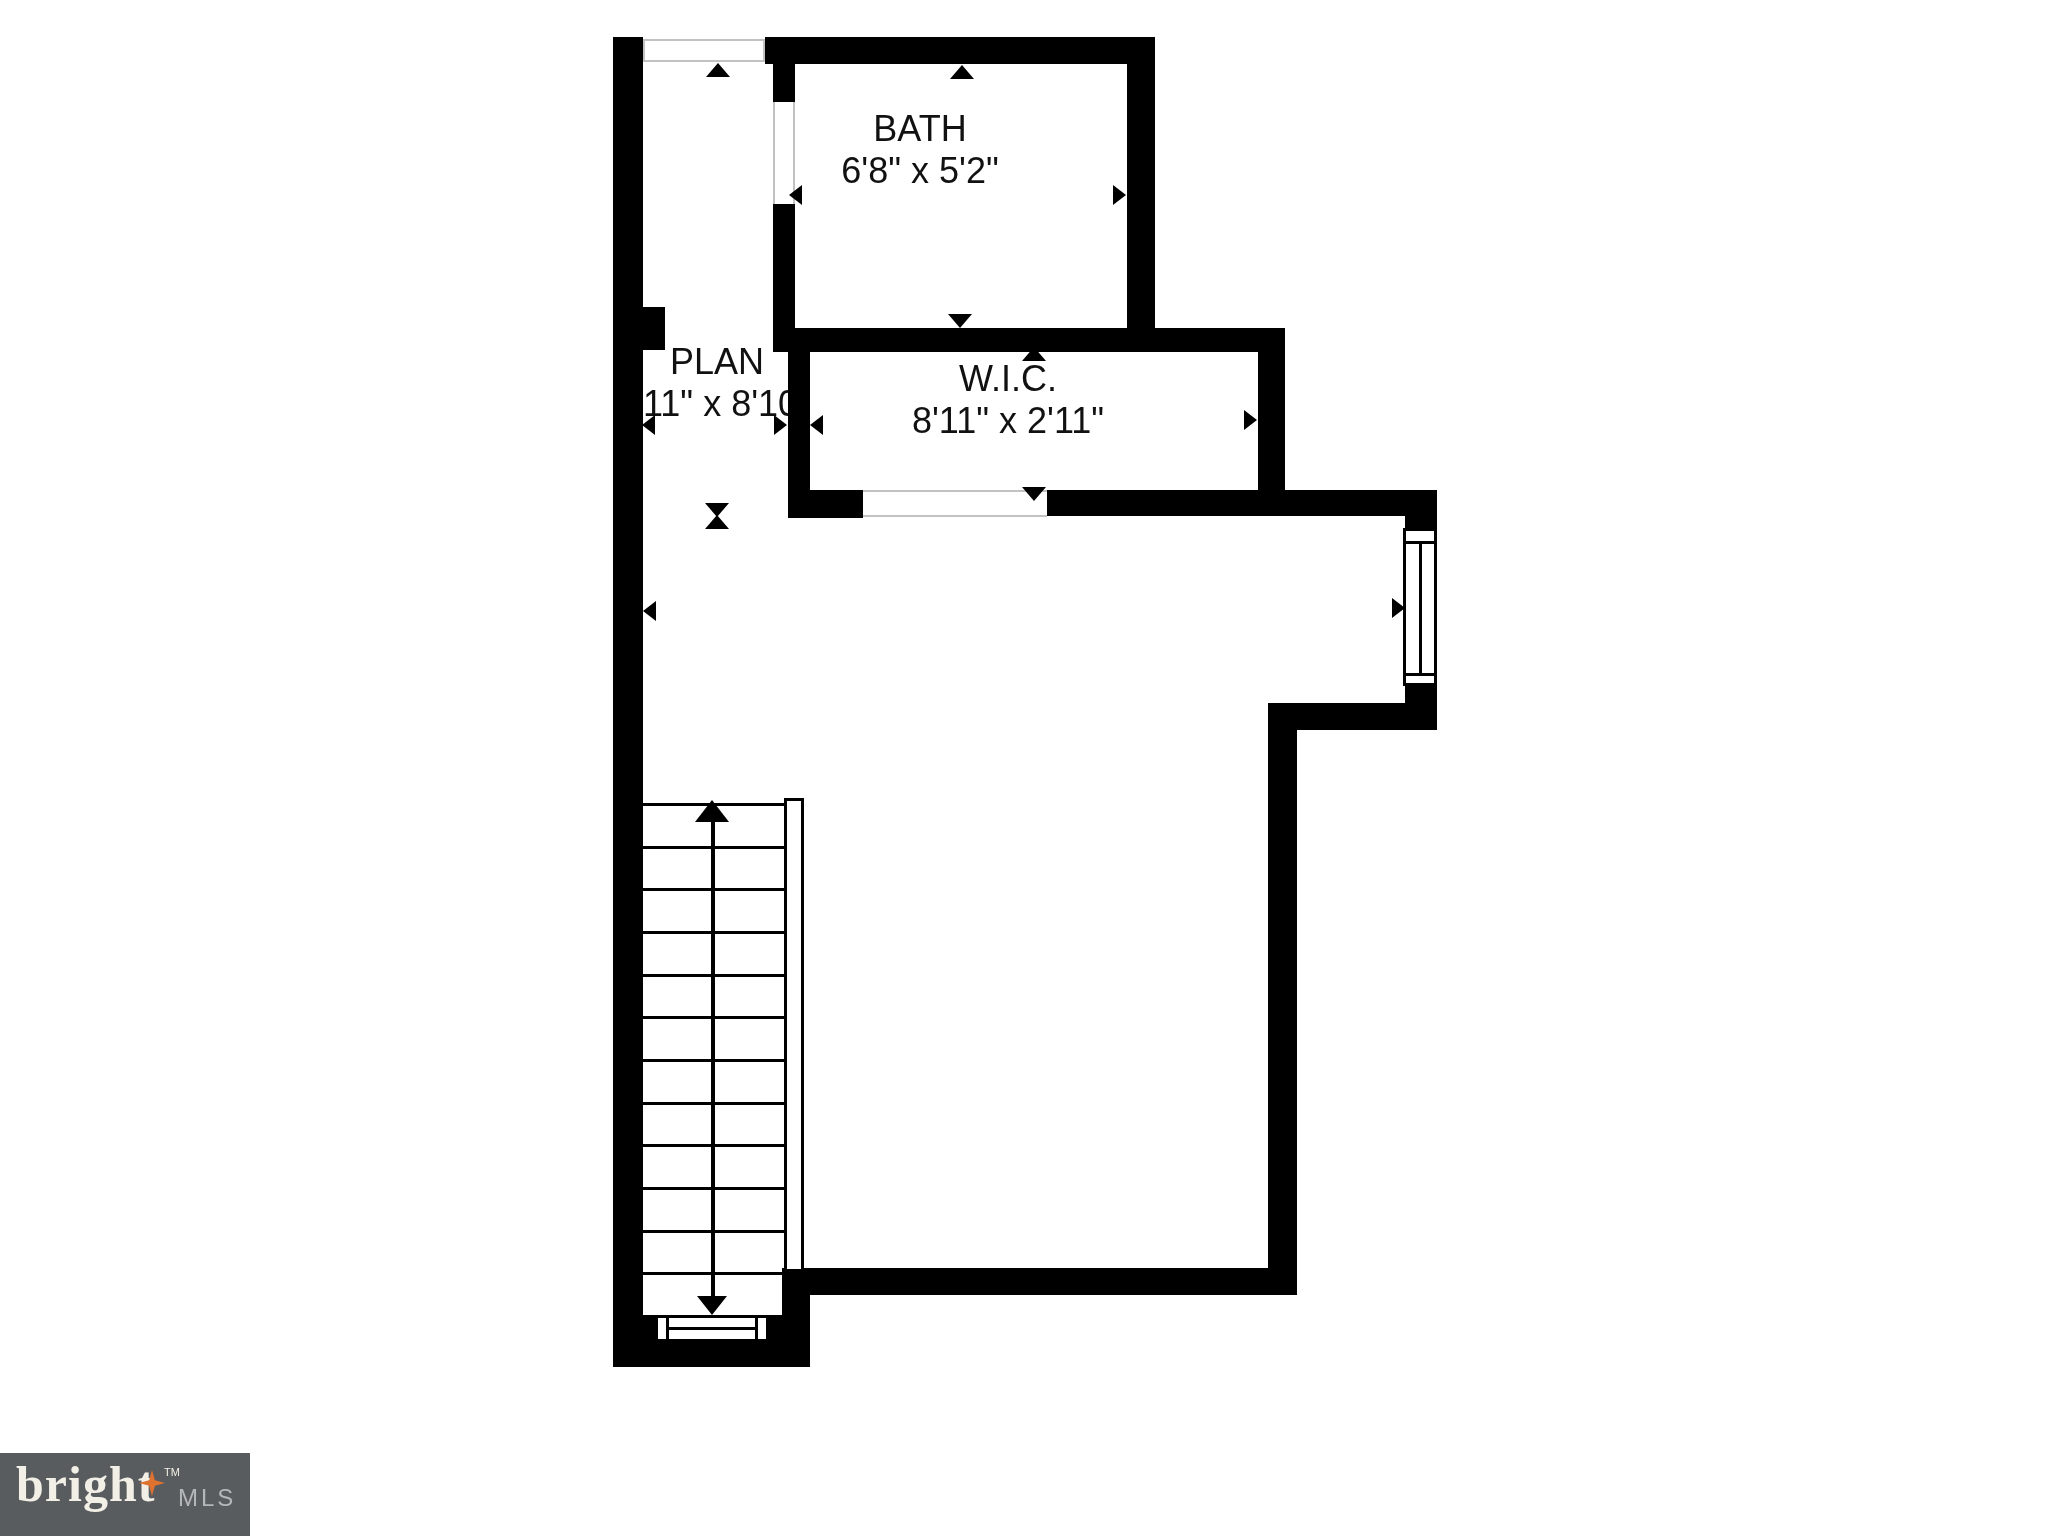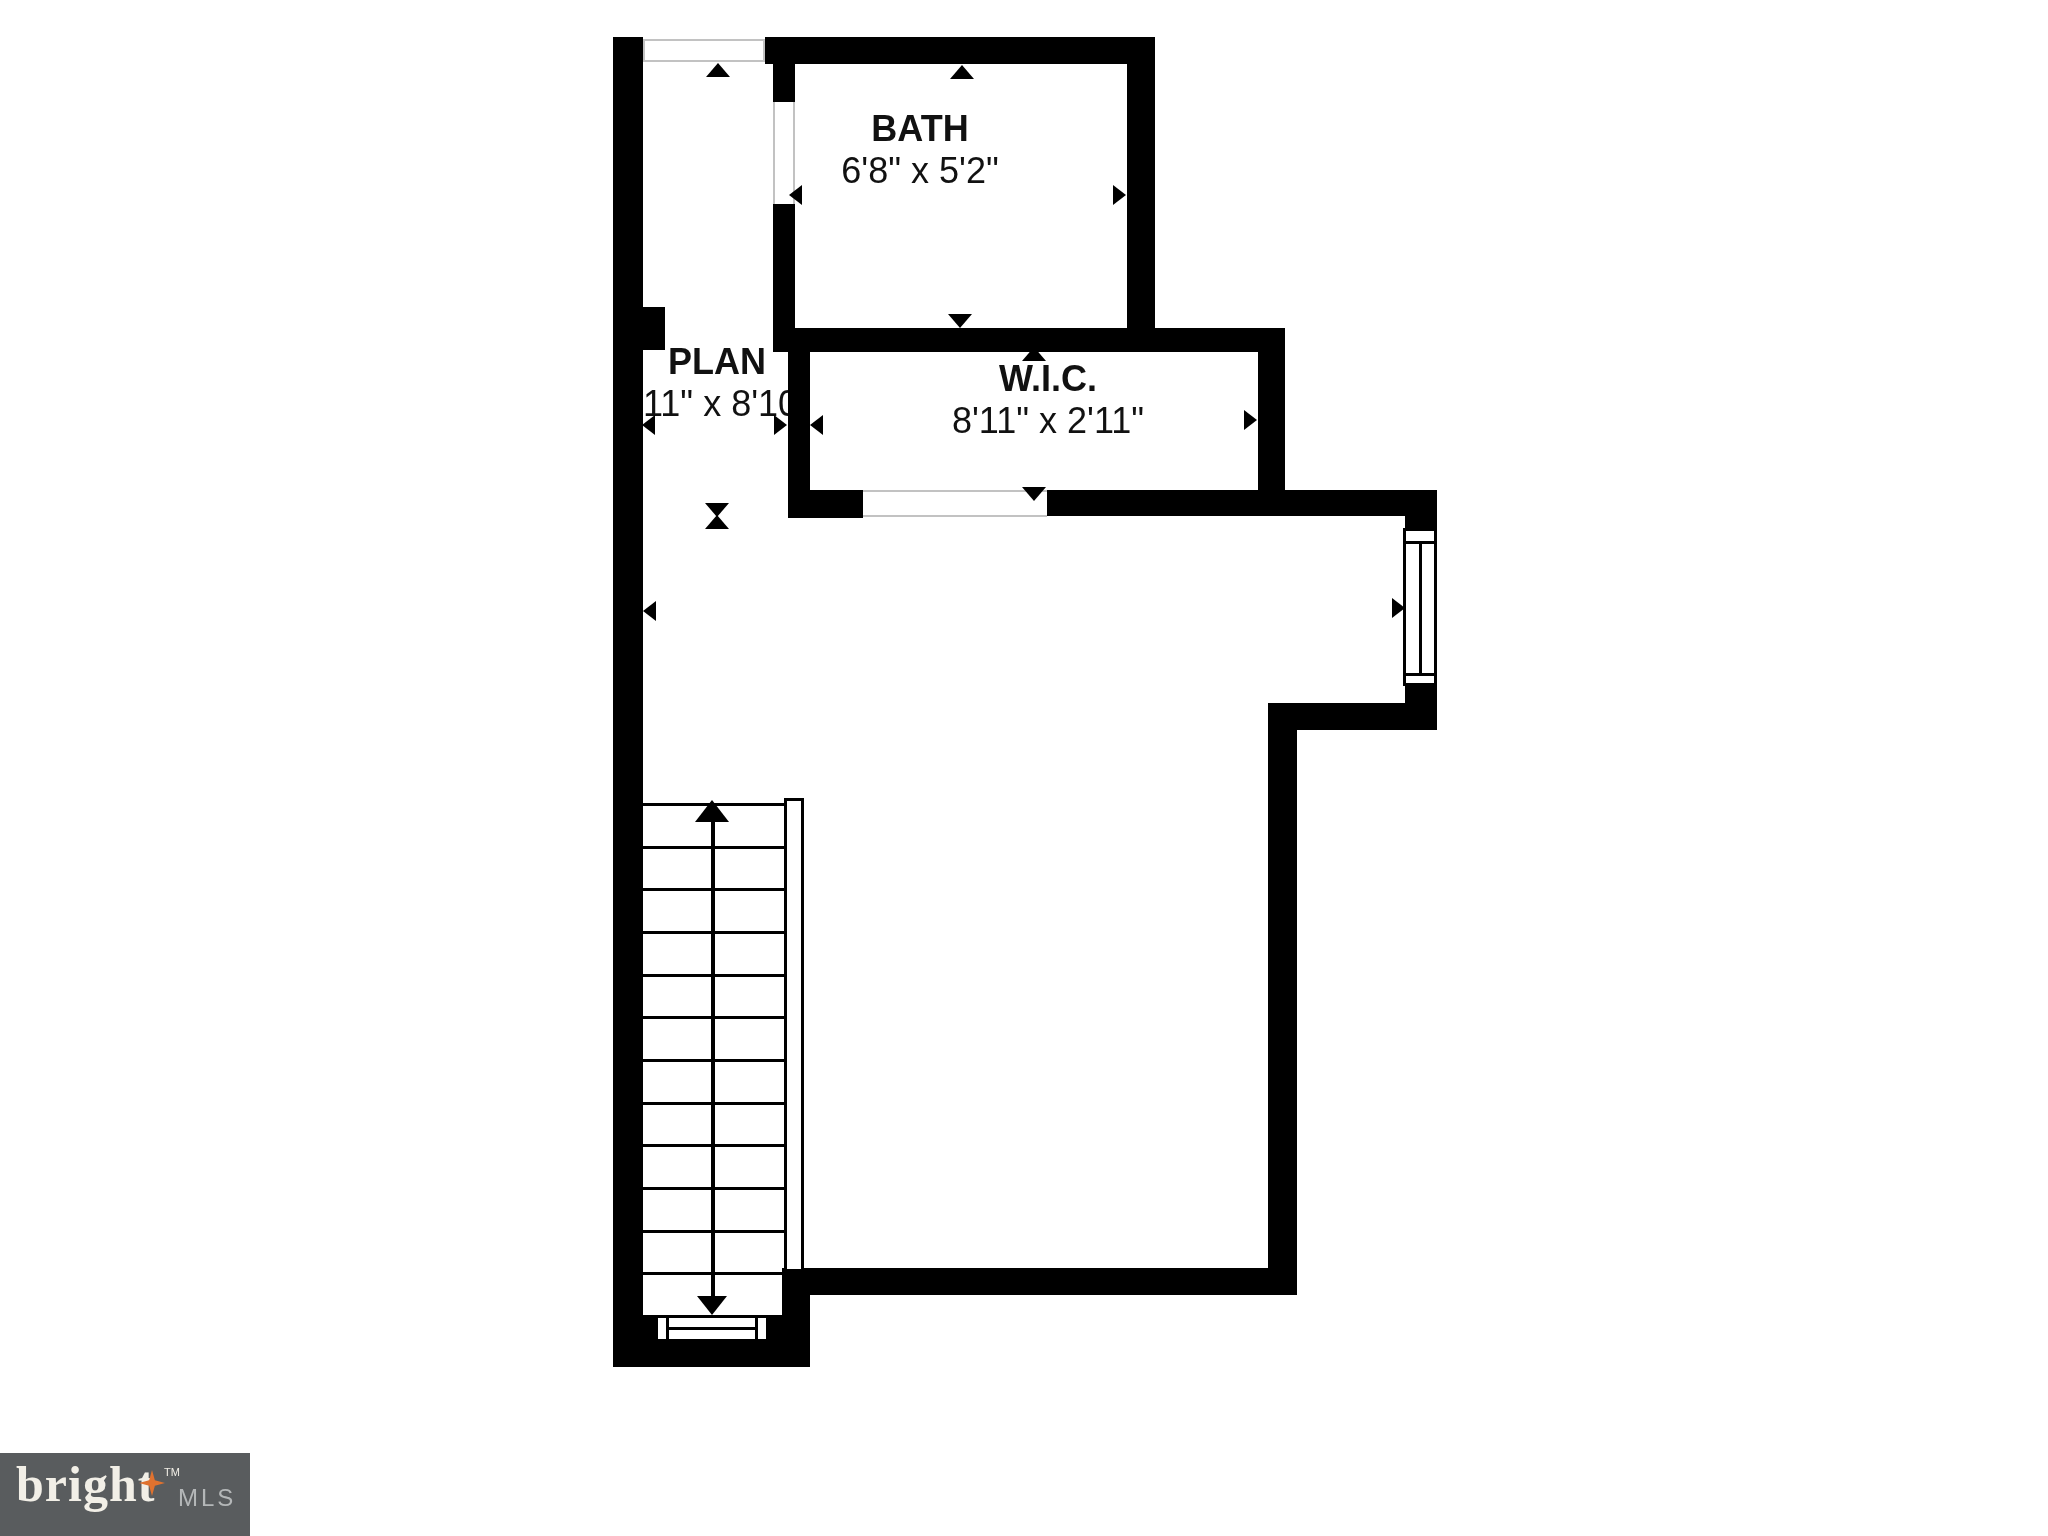--- a/index.html
+++ b/index.html
@@ -2,21 +2,21 @@
 <html style="--c-wall: #000000; --c-label: #111111; --c-footer_text: #a9a9a9; --c-logo_bg: #595c5e; --c-logo_brand: #f2efe7; --c-logo_suffix: #b4b7b8; --c-logo_star: #e0722f; --c-opening_line: #c2c2c2;"><head>
 <meta charset="utf-8">
 <style>
   html,body{margin:0;padding:0;background:#fff;}
   #canvas{position:relative;width:2048px;height:1536px;background:#fff;overflow:hidden;
           font-family:"Liberation Sans", sans-serif;}
   .wall{position:absolute;background:var(--c-wall,#000);z-index:5;}
   .opening{position:absolute;background:#fff;z-index:6;box-sizing:border-box;}
   .room-label{position:absolute;z-index:2;color:var(--c-label,#111);text-align:center;
               transform:translate(-50%,-50%);white-space:nowrap;}
-  .room-name{display:block;font-weight:bold;}
+  .room-name{display:block;}
   .room-dims{display:block;}
   .marker{position:absolute;width:0;height:0;z-index:7;}
   .tri-u{border-left:12px solid transparent;border-right:12px solid transparent;border-bottom:14px solid #000;}
   .tri-d{border-left:12px solid transparent;border-right:12px solid transparent;border-top:14px solid #000;}
   .tri-l{border-top:10px solid transparent;border-bottom:10px solid transparent;border-right:13px solid #000;}
   .tri-r{border-top:10px solid transparent;border-bottom:10px solid transparent;border-left:13px solid #000;}
   .tread{position:absolute;left:642px;width:142px;height:3px;background:#000;z-index:3;}
   .window{position:absolute;background:#fff;border:3px solid #000;box-sizing:border-box;z-index:7;}
   .win-line{position:absolute;background:#000;}
   #railing{position:absolute;left:784px;top:798px;width:20px;height:474px;background:#fff;
@@ -121,21 +121,21 @@
     <span class="room-dims">6'8" x 5'2"</span>
   </div>
 
   <div class="room-label f36" style="left:717px;top:362px;">
     <span class="room-name">PLAN</span>
   </div>
   <div class="room-label f36" style="left:643px;top:404px;transform:translate(0,-50%);text-align:left;">
     <span class="room-dims">11" x 8'10"</span>
   </div>
 
-  <div class="room-label f36" style="left:1048px;top:400px;">
+  <div class="room-label f36" style="left:1008px;top:400px;">
     <span class="room-name">W.I.C.</span>
     <span class="room-dims">8'11" x 2'11"</span>
   </div>
 
 
 
   <div id="logo-box">
     <span id="logo-brand">bright</span>
     <div id="logo-star"></div>
     <span id="logo-tm">TM</span>

